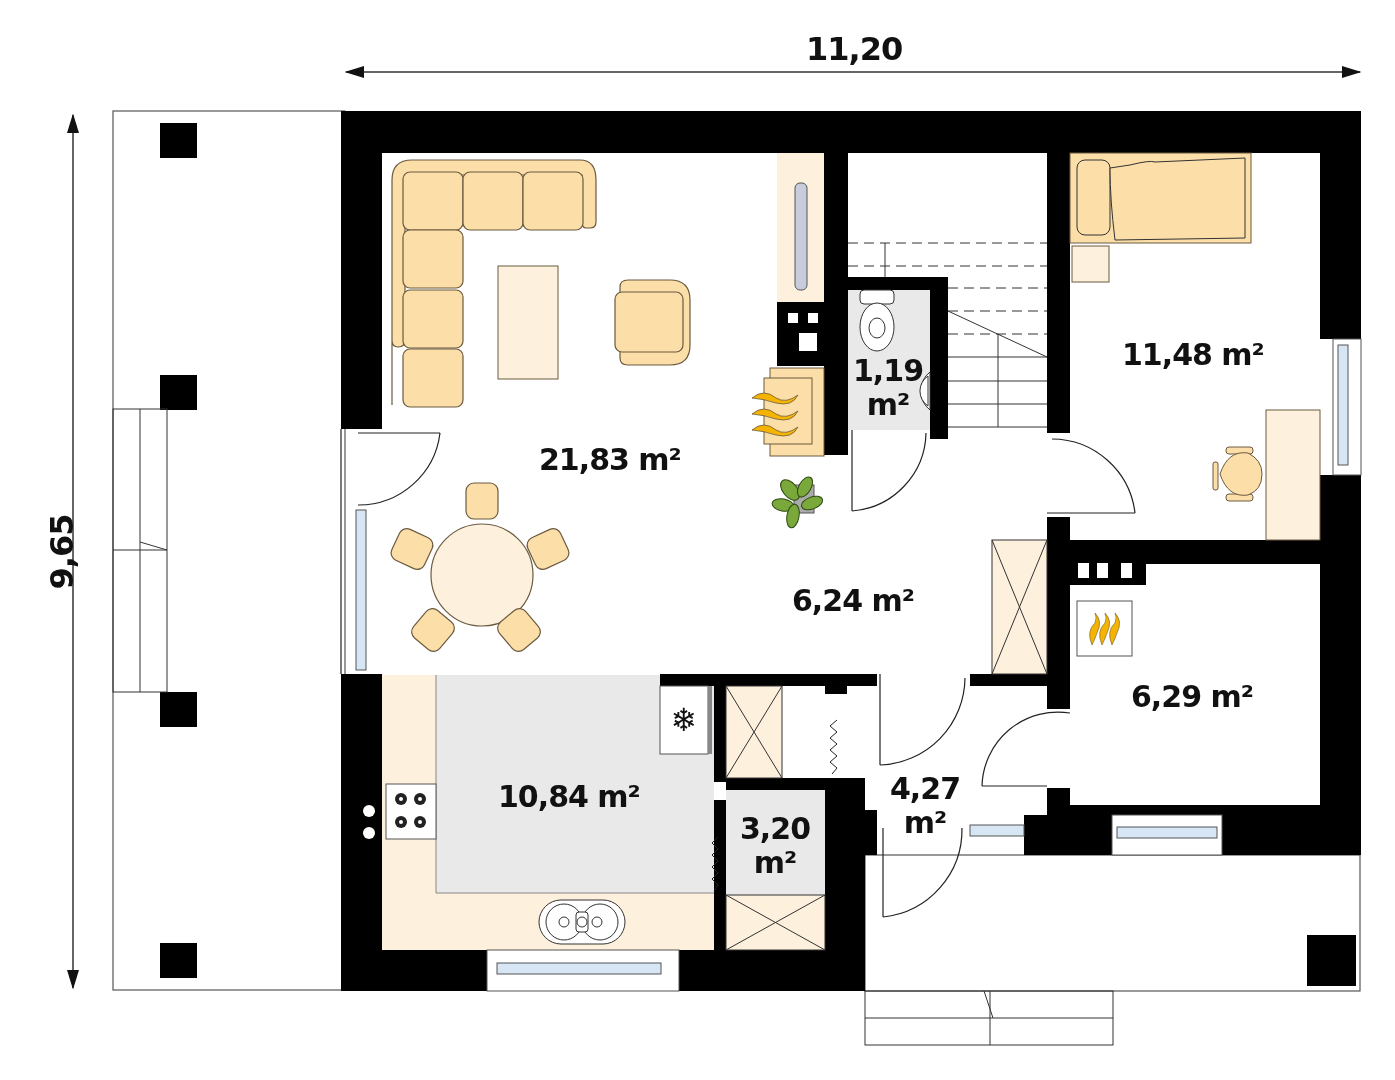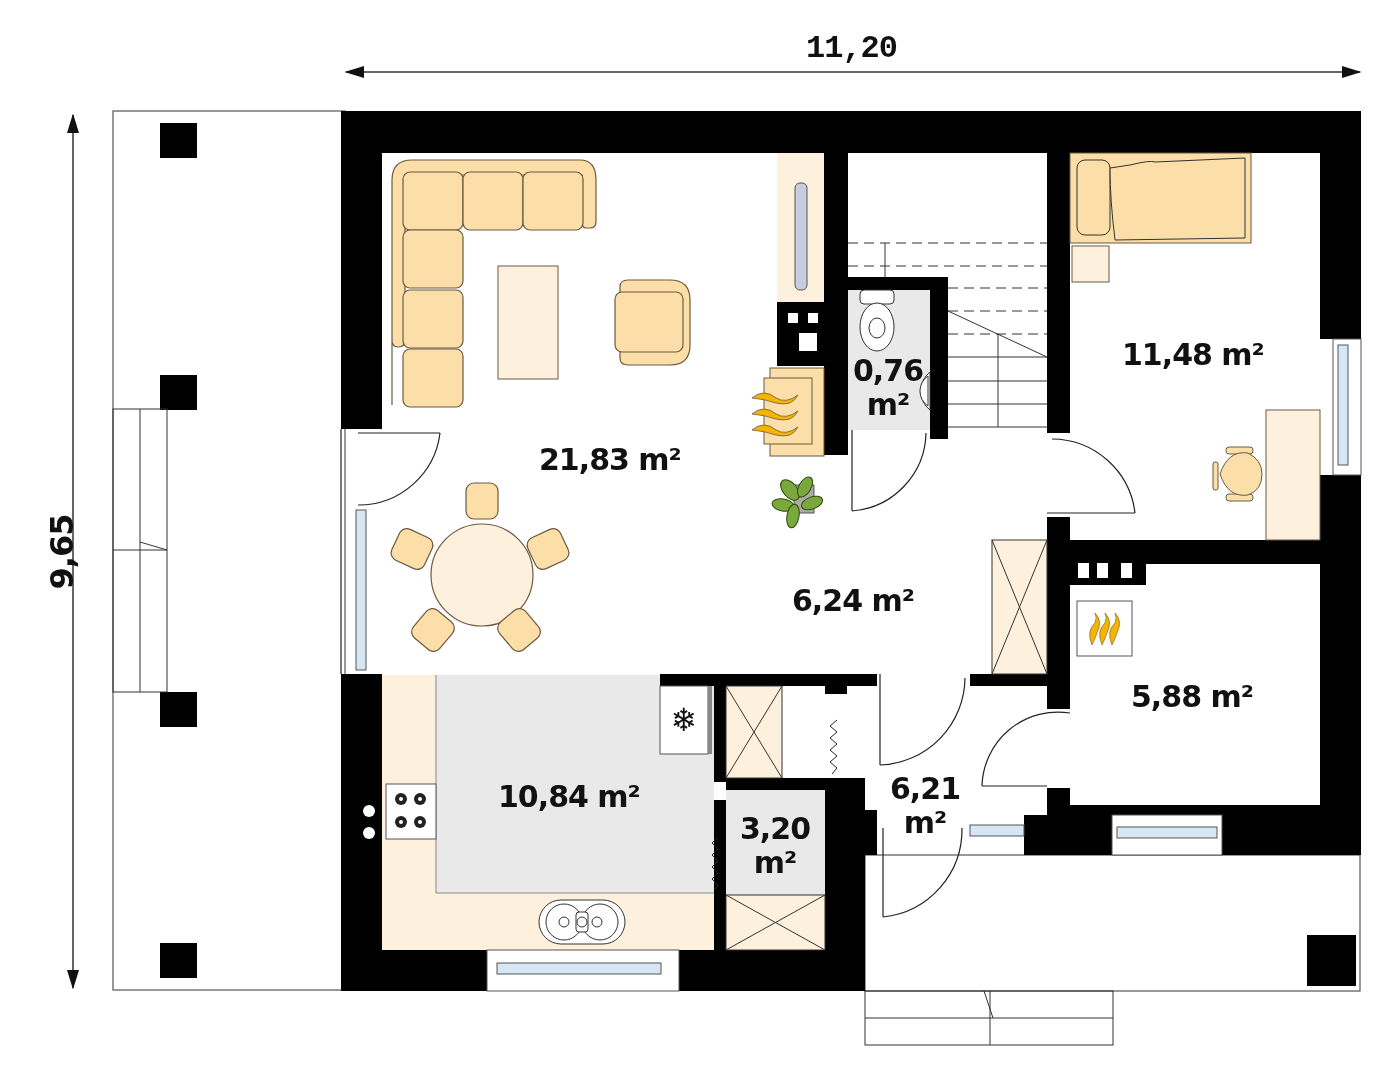--- a/index.html
+++ b/index.html
@@ -315,36 +315,36 @@
     <line x1="726" y1="895" x2="825" y2="950"></line>
     <line x1="825" y1="895" x2="726" y2="950"></line>
   </g>
 
   <g fill="none" stroke="#222" stroke-width="1">
     <polyline points="837,720 830,726 837,732 830,738 837,744 830,750 837,756 830,762 837,768 832,774"></polyline>
     <polyline points="718,837 712,843 718,849 712,855 718,861 712,867 718,873 712,879 718,885 714,891"></polyline>
   </g>
 </svg>
 
-<div class="dim" style="left:806px; top:30px;font-family:Liberation Mono, monospace;">11,20</div>
+<div class="dim" style="left:806px; top:30px;">11,20</div>
 <div class="dim v" style="left:22px; top:533px; width:80px; text-align:center;">9,65</div>
 
 <div class="lbl" style="left:539px; top:443px;">21,83 m²</div>
 
 <div class="lbl two" style="left:843px; top:354px; width:90px;">
-  <div>0,76</div>
+  <div>1,19</div>
   <div>m²</div>
 </div>
 
 <div class="lbl" style="left:1122px; top:338px;">11,48 m²</div>
 <div class="lbl" style="left:792px; top:584px;">6,24 m²</div>
-<div class="lbl" style="left:1131px; top:680px;">5,88 m²</div>
+<div class="lbl" style="left:1131px; top:680px;">6,29 m²</div>
 <div class="lbl" style="left:498px; top:780px;">10,84 m²</div>
 
 <div class="lbl two" style="left:730px; top:812px; width:90px;">
   <div>3,20</div>
   <div>m²</div>
 </div>
 
 <div class="lbl two" style="left:880px; top:772px; width:90px;">
-  <div>6,21</div>
+  <div>4,27</div>
   <div>m²</div>
 </div>
 
 </body></html>

